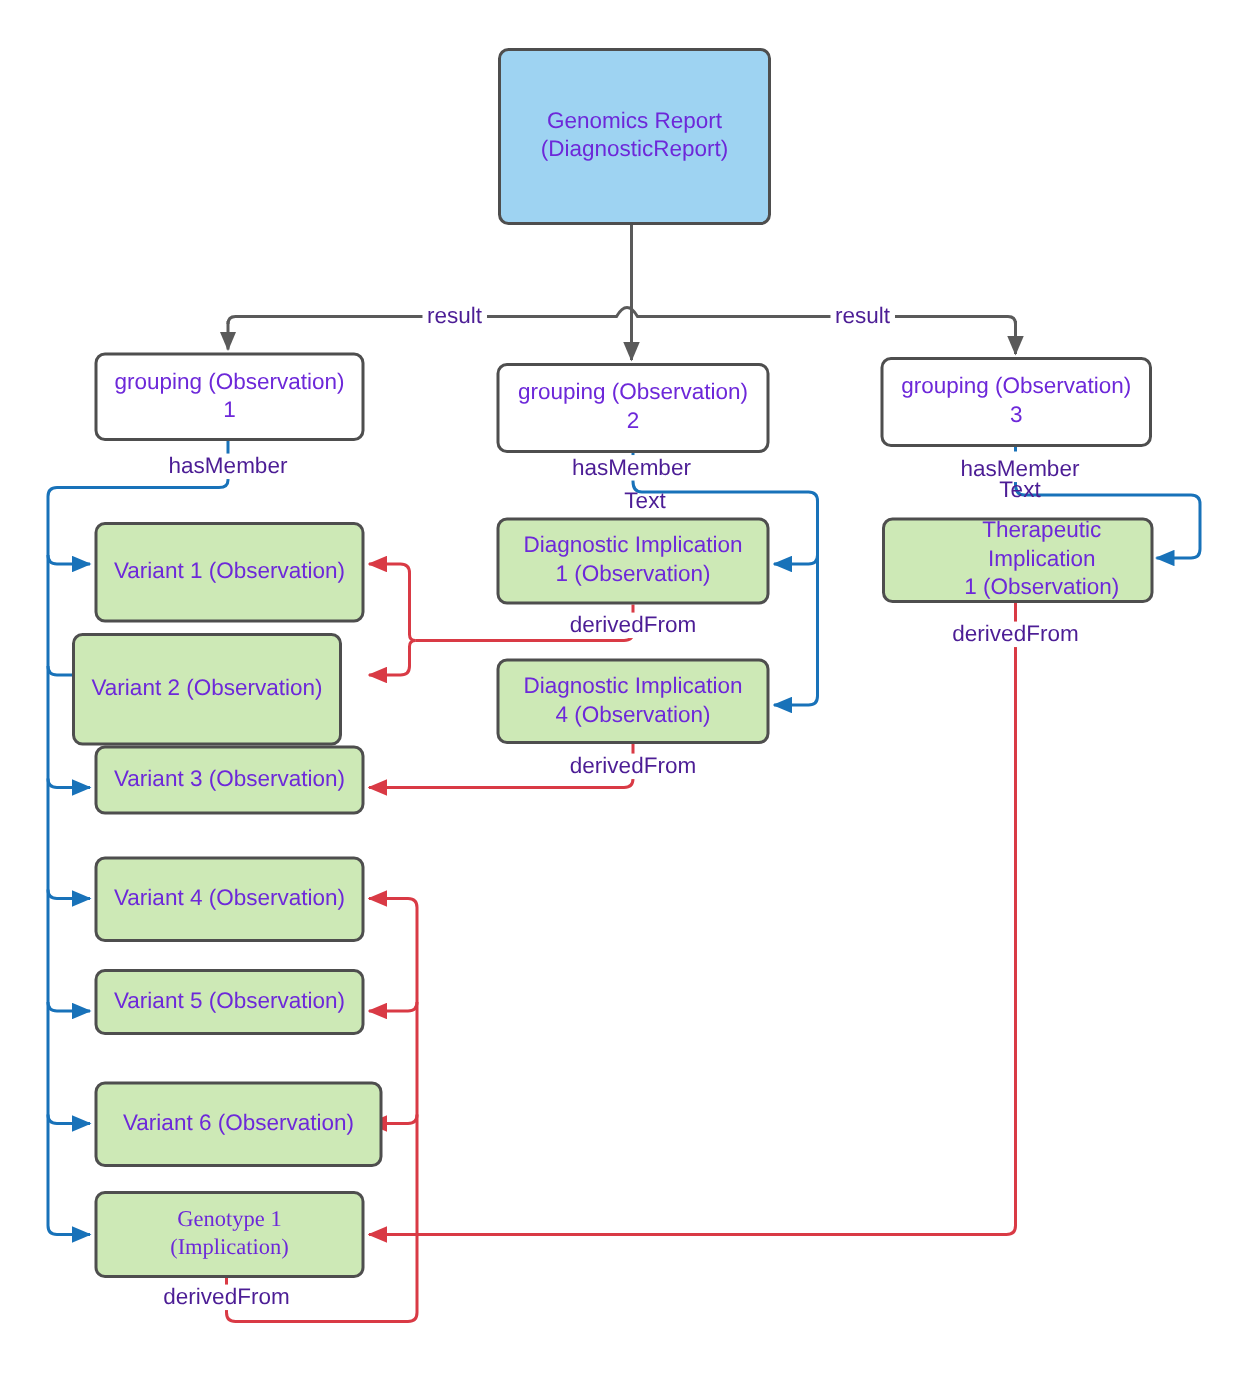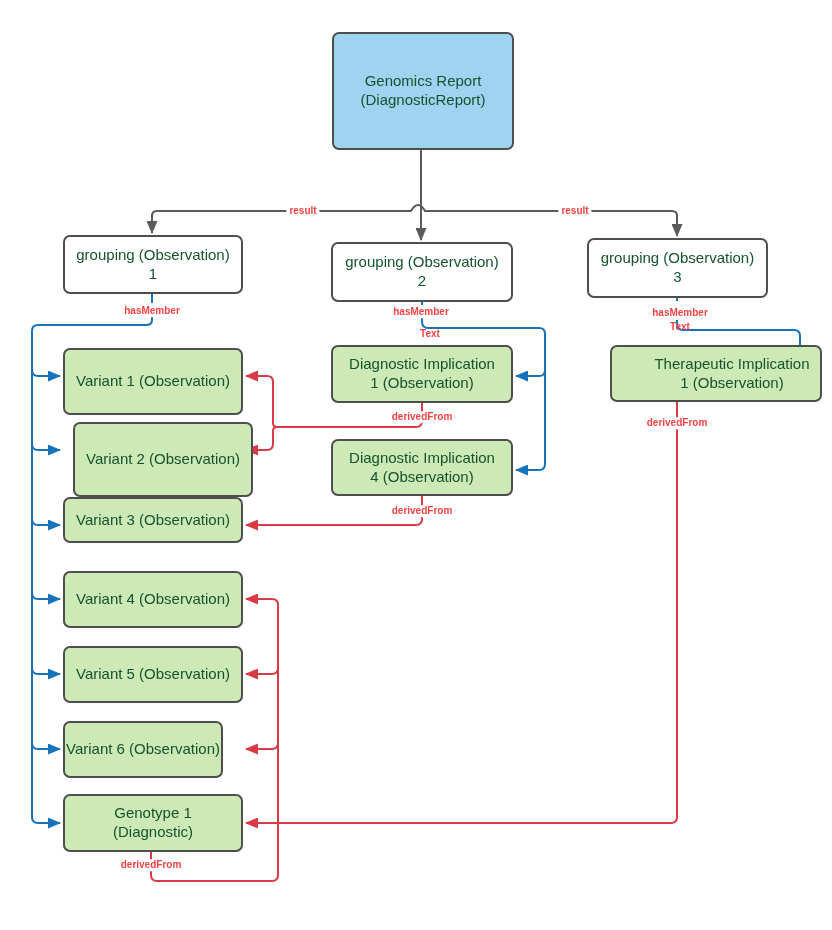--- a/index.html
+++ b/index.html
@@ -16,31 +16,31 @@
     box-sizing:border-box;
     border:2.5px solid #4e4e4e;
     border-radius:7px;
     display:flex;
     flex-direction:column;
     align-items:center;
     justify-content:center;
     text-align:center;
     font-size:15px;
     line-height:1.25;
-    color:#14532d;
+    color:#6d28d9;
   }
   .node.blue{background:#9ed3f2;}
   .node.green{background:#cde9b6;}
   .node.white{background:#ffffff;align-items:center;}
   .elabel{
     position:absolute;
     transform:translate(-50%,-50%);
-    font-size:10px;
-    font-weight:bold;
-    color:#ef4444;
+    font-size:15px;
+    font-weight:normal;
+    color:#4c1d95;
     background:#ffffff;
     padding:0 3px;
     line-height:1.15;
     white-space:nowrap;
   }
   .elabel.clear{background:transparent;margin-top:23px;}
 </style>
 </head>
 <body>
 
@@ -110,49 +110,49 @@
     <span>2</span>
   </div>
   <div class="node white" style="left:587px;top:238px;width:181px;height:60px;">
     <span>grouping (Observation)</span>
     <span>3</span>
   </div>
 
   <div class="node green" style="left:63px;top:348px;width:180px;height:67px;">
     <span>Variant 1 (Observation)</span>
   </div>
-  <div class="node green" style="left:73px;top:422px;width:180px;height:75px;">
+  <div class="node green" style="left:48px;top:422px;width:180px;height:75px;">
     <span>Variant 2 (Observation)</span>
   </div>
   <div class="node green" style="left:63px;top:497px;width:180px;height:46px;">
     <span>Variant 3 (Observation)</span>
   </div>
   <div class="node green" style="left:63px;top:571px;width:180px;height:57px;">
     <span>Variant 4 (Observation)</span>
   </div>
-  <div class="node green" style="left:63px;top:646px;width:180px;height:57px;">
+  <div class="node green" style="left:63px;top:646px;width:180px;height:44px;">
     <span>Variant 5 (Observation)</span>
   </div>
-  <div class="node green" style="left:63px;top:721px;width:160px;height:57px;align-items:center;">
+  <div class="node green" style="left:63px;top:721px;width:192px;height:57px;align-items:center;">
     <span>Variant 6 (Observation)</span>
   </div>
-  <div class="node green" style="left:63px;top:794px;width:180px;height:58px;">
+  <div class="node green" style="left:63px;top:794px;width:180px;height:58px;font-family:Liberation Serif, serif;">
     <span>Genotype 1</span>
-    <span>(Diagnostic)</span>
+    <span>(Implication)</span>
   </div>
 
   <div class="node green" style="left:331px;top:345px;width:182px;height:58px;">
     <span>Diagnostic Implication</span>
     <span>1 (Observation)</span>
   </div>
   <div class="node green" style="left:331px;top:439px;width:182px;height:57px;">
     <span>Diagnostic Implication</span>
     <span>4 (Observation)</span>
   </div>
-  <div class="node green" style="left:610px;top:345px;width:212px;height:57px;padding-left:32px;">
+  <div class="node green" style="left:588px;top:345px;width:181px;height:57px;padding-left:32px;">
     <span>Therapeutic Implication</span>
     <span>1 (Observation)</span>
   </div>
 
   <div class="elabel" style="left:303px;top:211px;">result</div>
   <div class="elabel" style="left:575px;top:211px;">result</div>
 
   <div class="elabel" style="left:152px;top:311px;">hasMember</div>
   <div class="elabel" style="left:421px;top:312px;">hasMember</div>
   <div class="elabel clear" style="left:430px;top:311px;">Text</div>

